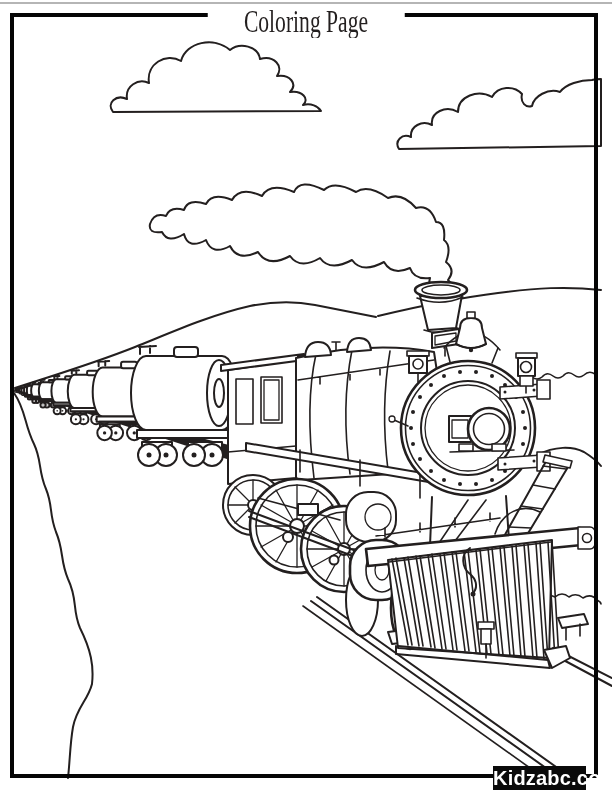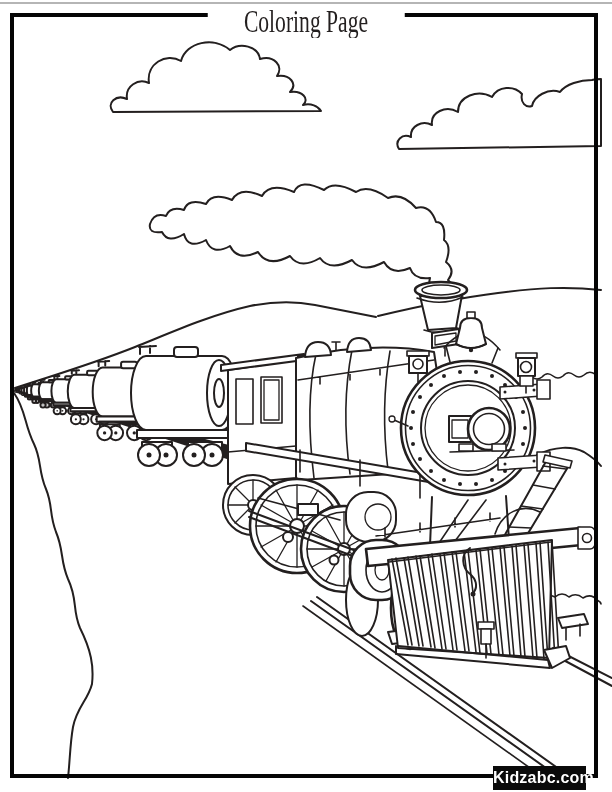--- a/index.html
+++ b/index.html
@@ -30,21 +30,21 @@
     color:var(--ink,#231f1f);
   }
   .page-title .tt{
     display:inline-block;transform:scaleX(.72) scaleY(1.06);transform-origin:center;
     font-family:"Liberation Serif",serif;font-size:30px;line-height:32px;font-weight:normal;
     letter-spacing:0px;
   }
   .badge{
     position:absolute;left:493px;top:766px;width:93px;height:24px;
     background:var(--badge-bg,#0a0a0a);color:var(--badge-text,#ffffff);
-    font-family:"Liberation Sans",sans-serif;font-weight:bold;font-size:16px;
+    font-family:"Liberation Sans",sans-serif;font-weight:bold;font-size:20px;
     text-align:left;line-height:24px;letter-spacing:.2px;
   }
 </style>
 </head>
 <body>
 
 <div class="page">
   <div class="scan-line"></div>
 
   <svg class="scene" viewBox="0 0 612 792" aria-hidden="false">

